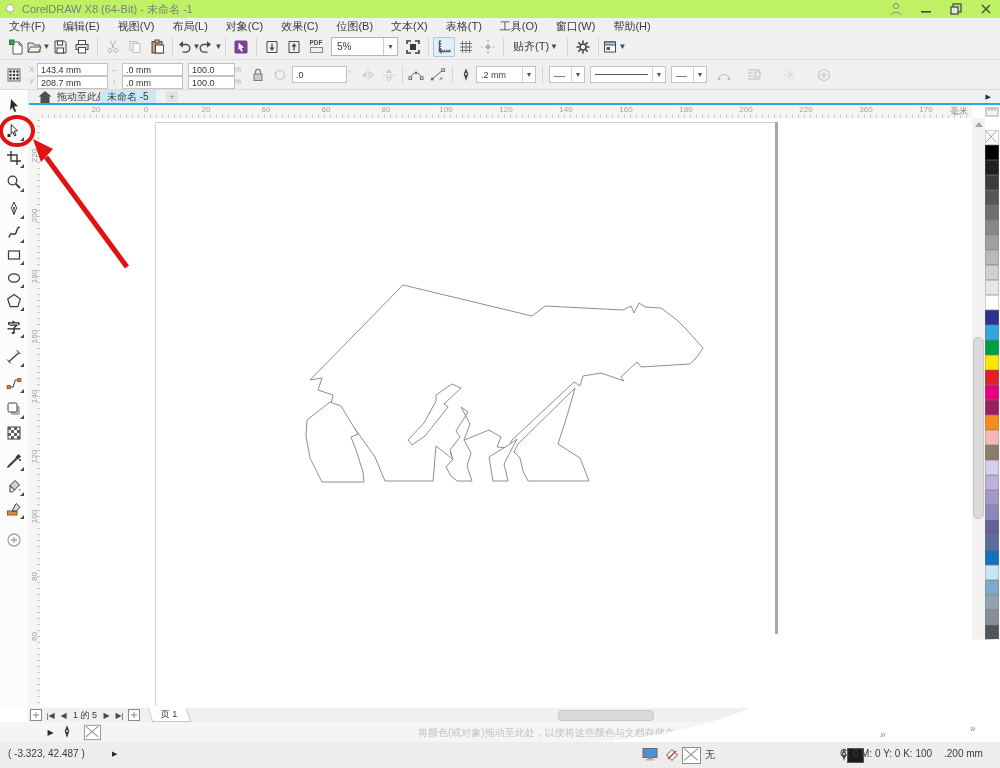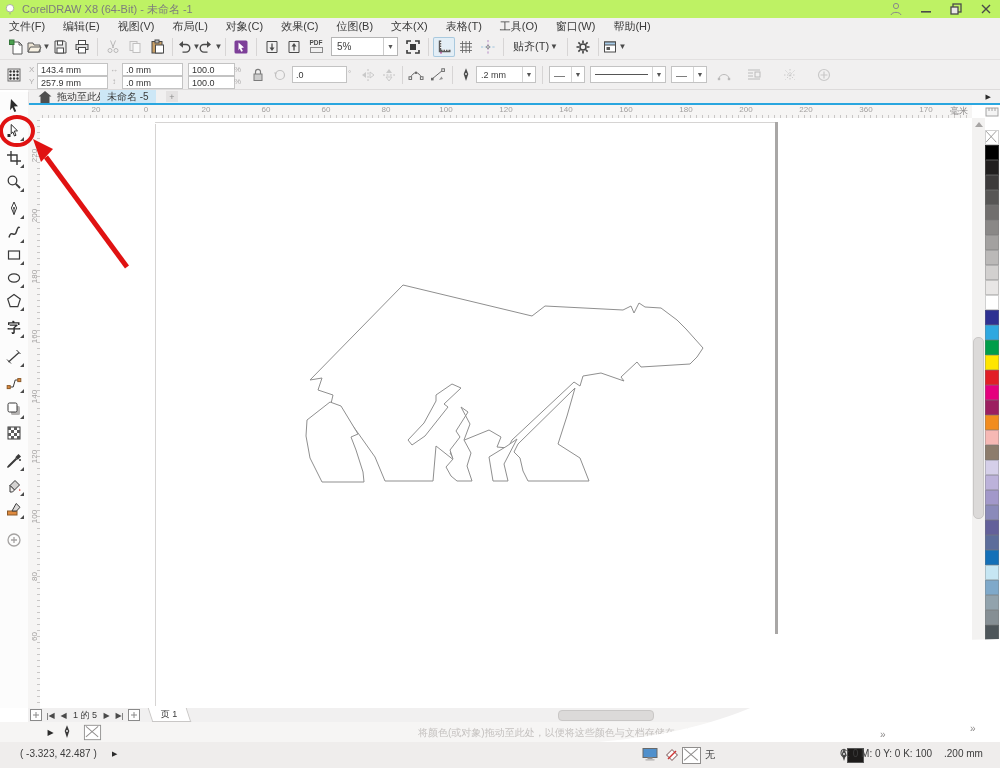--- a/index.html
+++ b/index.html
@@ -366,21 +366,21 @@
         <circle cx="11.5" cy="8" r="1.2" fill="#222"></circle>
         <circle cx="4.5" cy="11.5" r="1.2" fill="#222"></circle>
         <circle cx="8" cy="11.5" r="1.2" fill="#222"></circle>
         <circle cx="11.5" cy="11.5" r="1.2" fill="#222"></circle>
       </svg>
     </span>
   <span class="flbl" style="left:29px;top:65px;position:fixed"></span>
   <span class="flbl" style="left:29px;top:5px">X</span>
   <div class="fld" style="left:37px;top:3px;width:66px">143.4 mm</div>
   <span class="flbl" style="left:29px;top:17px">Y</span>
-  <div class="fld" style="left:37px;top:16px;width:66px">257.9 mm</div>
+  <div class="fld" style="left:37px;top:16px;width:66px">208.7 mm</div>
   <span class="flbl" style="left:110px;top:5px">↔</span>
   <div class="fld" style="left:122px;top:3px;width:56px">.0 mm</div>
   <span class="flbl" style="left:112px;top:17px">↕</span>
   <div class="fld" style="left:122px;top:16px;width:56px">.0 mm</div>
   <div class="fld" style="left:188px;top:3px;width:42px">100.0</div>
   <div class="fld" style="left:188px;top:16px;width:42px">100.0</div>
   <span class="flbl" style="left:234px;top:5px">%</span>
   <span class="flbl" style="left:234px;top:17px">%</span>
   <span class="pbic ic" style="left:250px;top:7px">
       <svg viewBox="0 0 16 16">
@@ -1033,21 +1033,21 @@
         <circle cx="8" cy="7" r=".9" fill="#fff"></circle>
       </svg>
     </span>
   <div class="swx" style="margin-left:8px;transform:scale(.9)"></div>
   <span class="trayhint">将颜色(或对象)拖动至此处，以便将这些颜色与文档存储在一起</span>
 </div>
 <span class="chev" style="left:880px;top:729px">»</span>
 <span class="chev" style="left:970px;top:723px">»</span>
 
 <div class="statusbar">
-  <span class="abs" style="left:20px;top:6px">( -3.323, 42.487 )</span>
+  <span class="abs" style="left:8px;top:6px">( -3.323, 42.487 )</span>
   <span class="abs" style="left:112px;top:8px;font-size:7px;color:#2b2b2b">▶</span>
   <span class="pbic ic" style="left:642px;top:5px">
       <svg viewBox="0 0 16 16">
         <rect x="1" y="1.5" width="14" height="9" fill="#3f86c9" stroke="#5a5a5a"></rect>
         <rect x="5.5" y="10.5" width="5" height="1.6" fill="#8f8d8c"></rect>
         <rect x="3.5" y="12.1" width="9" height="1.5" fill="#b5b3b2"></rect>
       </svg>
     </span>
   <span class="pbic ic" style="left:664px;top:5px">
       <svg viewBox="0 0 16 16">

